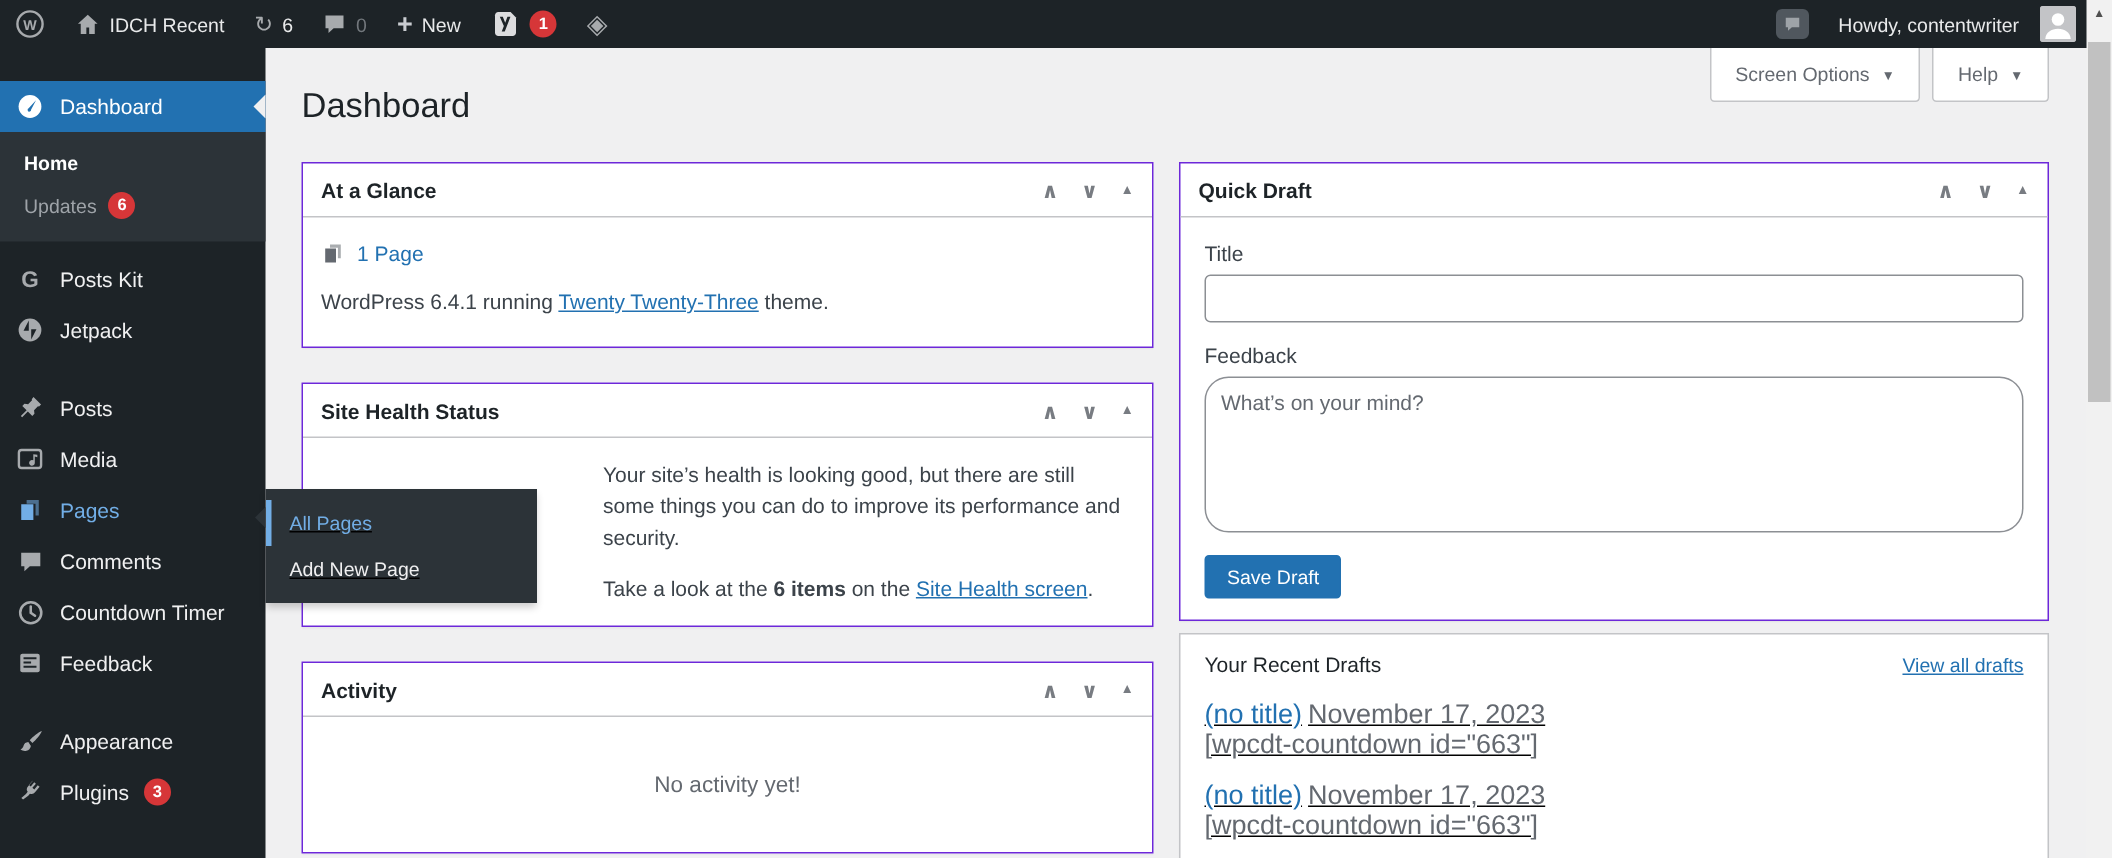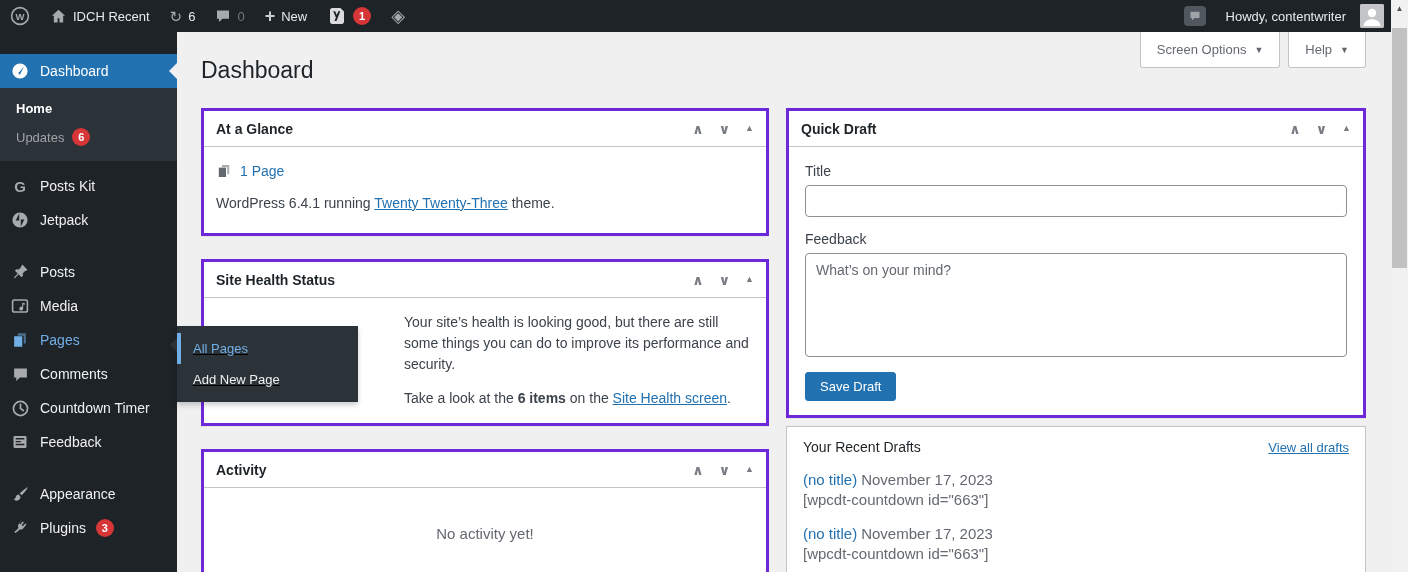--- a/index.html
+++ b/index.html
@@ -42,21 +42,21 @@
   
   #content { position:absolute; left:177px; top:32px; right:17px; height:540px; background:#f0f0f1; z-index:10; }
   #tabs { position:absolute; top:0; right:25px; display:flex; gap:8px; z-index:12; }
   .tab-btn { background:#fff; border:1px solid #c3c4c7; border-top:none; border-radius:0 0 3px 3px; height:36px; display:flex; align-items:center; gap:8px; padding:0 16px; color:#646970; font-size:13px; cursor:pointer; }
   .tab-btn .dd { font-size:9px; color:#646970; }
   h1 { font-size:23px; font-weight:400; color:#1d2327; margin:24px 0 0 24px; line-height:29px; }
   #columns { display:flex; gap:17px; padding:23px 25px 0 24px; align-items:flex-start; }
   #col-left { width:568px; flex:none; }
   #col-right { flex:1; }
 
-  .postbox { background:#fff; border:3px solid #6d28d9; box-shadow:0 1px 1px rgba(0,0,0,.04); margin-bottom:23px; }
+  .postbox { background:#fff; border:1px solid #6d28d9; box-shadow:0 1px 1px rgba(0,0,0,.04); margin-bottom:23px; }
   .postbox-header { display:flex; align-items:center; justify-content:space-between; height:36px; padding:0 12px; border-bottom:1px solid #c3c4c7; }
   .postbox-title { font-size:14px; font-weight:600; color:#1d2327; }
   .handle-actions { display:flex; align-items:center; gap:15px; color:#787c82; }
   .chev { font-size:14px; font-weight:bold; cursor:pointer; line-height:1; }
   .toggle-tri { font-size:9px; cursor:pointer; line-height:1; }
 
   .pb-body { padding:12px; font-size:14px; color:#3c434a; }
   .link { color:#2271b1; text-decoration:none; cursor:pointer; }
   .link.u { text-decoration:underline; }
   .glance-row { display:flex; align-items:center; gap:8px; margin:4px 0 2px; }
@@ -65,28 +65,28 @@
 
   .sh-body { min-height:120px; padding:14px 12px; }
   .sh-text { margin-left:188px; max-width:352px; line-height:1.5; }
   .sh-text p + p { margin-top:13px; }
 
   .activity-body { min-height:90px; display:flex; align-items:center; justify-content:center; color:#646970; font-size:15px; }
 
   .qd-body { padding:12px 16px 14px; }
   .qd-label { display:block; font-size:14px; color:#3c434a; margin:4px 0 6px; }
   .qd-title-input { width:100%; height:32px; border:1px solid #8c8f94; border-radius:4px; background:#fff; padding:0 8px; font:inherit; font-size:14px; }
-  .qd-content { width:100%; height:104px; border:1px solid #8c8f94; border-radius:4px; background:#fff; padding:8px 10px; font:inherit; font-size:14px; color:#2c3338; resize:none; }
+  .qd-content { width:100%; height:104px; border:1px solid #8c8f94; border-radius:16px; background:#fff; padding:8px 10px; font:inherit; font-size:14px; color:#2c3338; resize:none; }
   .qd-content::placeholder, .qd-title-input::placeholder { color:#646970; opacity:1; }
   .qd-save { margin-top:12px; background:#2271b1; border:1px solid #2271b1; color:#fff; font-size:13px; padding:6px 14px; border-radius:3px; cursor:pointer; font-family:inherit; }
 
   .drafts-box { background:#fff; border:1px solid #c3c4c7; box-shadow:0 1px 1px rgba(0,0,0,.04); padding:12px 16px 20px; }
   .drafts-head { display:flex; align-items:center; justify-content:space-between; }
   .drafts-title { font-size:14px; color:#1d2327; }
-  .draft-item { margin-top:16px; font-size:15px; line-height:18px; }
+  .draft-item { margin-top:16px; font-size:18px; line-height:18px;text-decoration:underline; }
   .draft-date { color:#646970; margin-left:4px; }
   .draft-excerpt { color:#646970; margin-top:2px; }
 
   
   #scrollbar { position:absolute; right:0; top:0; width:17px; height:572px; background:#f1f1f1; z-index:60; }
   #scrollbar .sb-up { height:17px; display:flex; align-items:center; justify-content:center; color:#505050; font-size:8px; cursor:pointer; }
   #scrollbar .sb-thumb { position:absolute; top:28px; left:1px; width:15px; height:240px; background:#c1c1c1; cursor:pointer; }
 </style>
 </head>
 <body>

